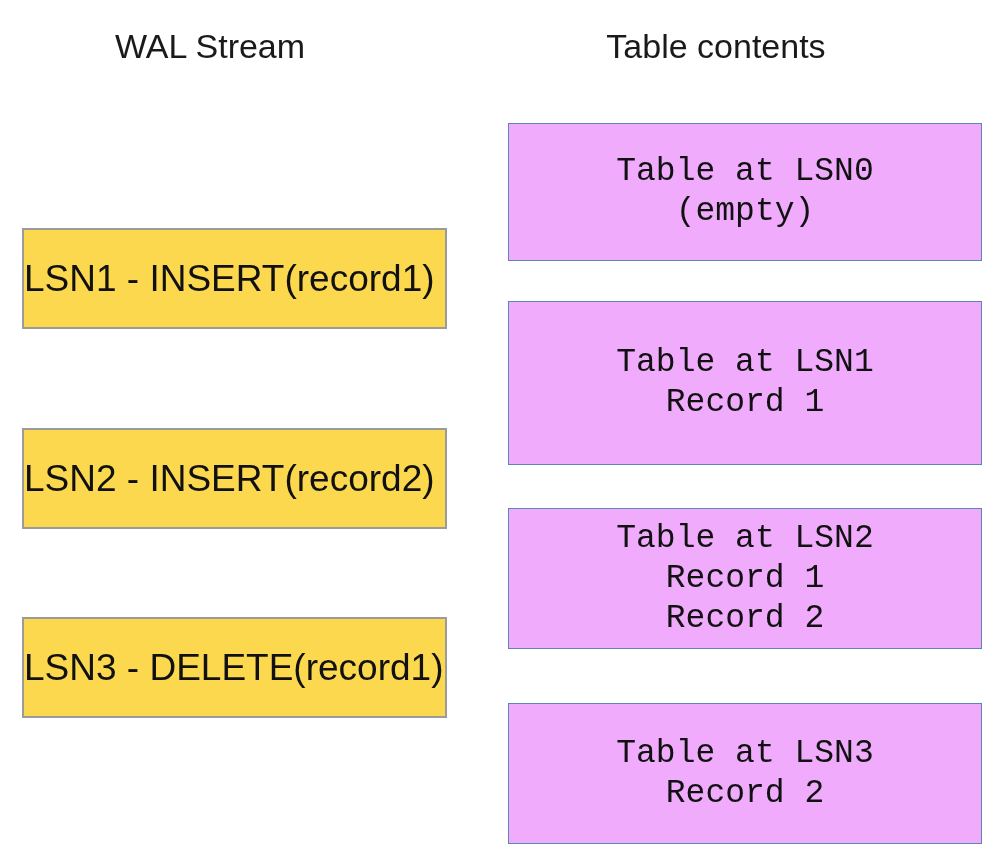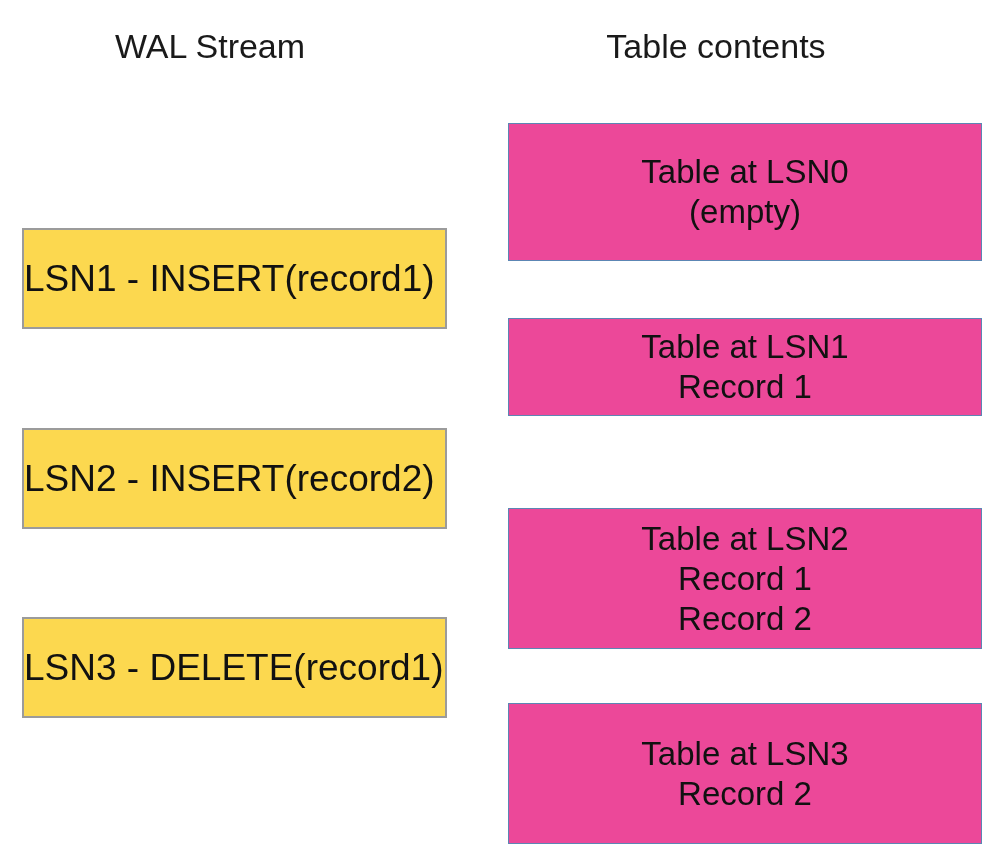--- a/index.html
+++ b/index.html
@@ -68,36 +68,37 @@
   #wal-box-1 { top: 228px; }
   #wal-box-2 { top: 428px; }
   #wal-box-3 { top: 617px; text-align: right; }
 
   
   .table-box {
     position: absolute;
     left: 508px;
     width: 474px;
     box-sizing: border-box;
-    background: #ec4899;
+    background: #f0abfc;
     border: 1px solid #5c86b4;
     display: flex;
     flex-direction: column;
     align-items: center;
     justify-content: center;
+    font-family: Liberation Mono, monospace;
   }
   .table-box .table-line {
     font-size: 33px;
     line-height: 40px;
     color: #111111;
     white-space: nowrap;
     text-align: center;
   }
   #table-box-0 { top: 123px; height: 138px; }
-  #table-box-1 { top: 318px; height: 98px; }
+  #table-box-1 { top: 301px; height: 164px; }
   #table-box-2 { top: 508px; height: 141px; }
   #table-box-3 { top: 703px; height: 141px; }
 </style>
 </head>
 <body>
 
 <div class="diagram">
 
   <div class="col-header" id="header-table">Table contents</div>
 

